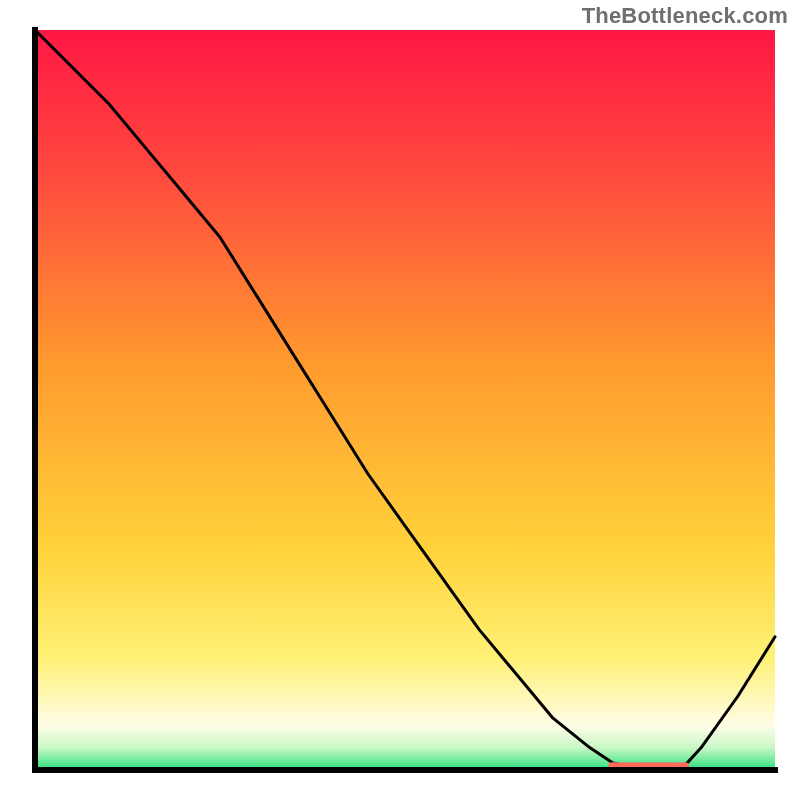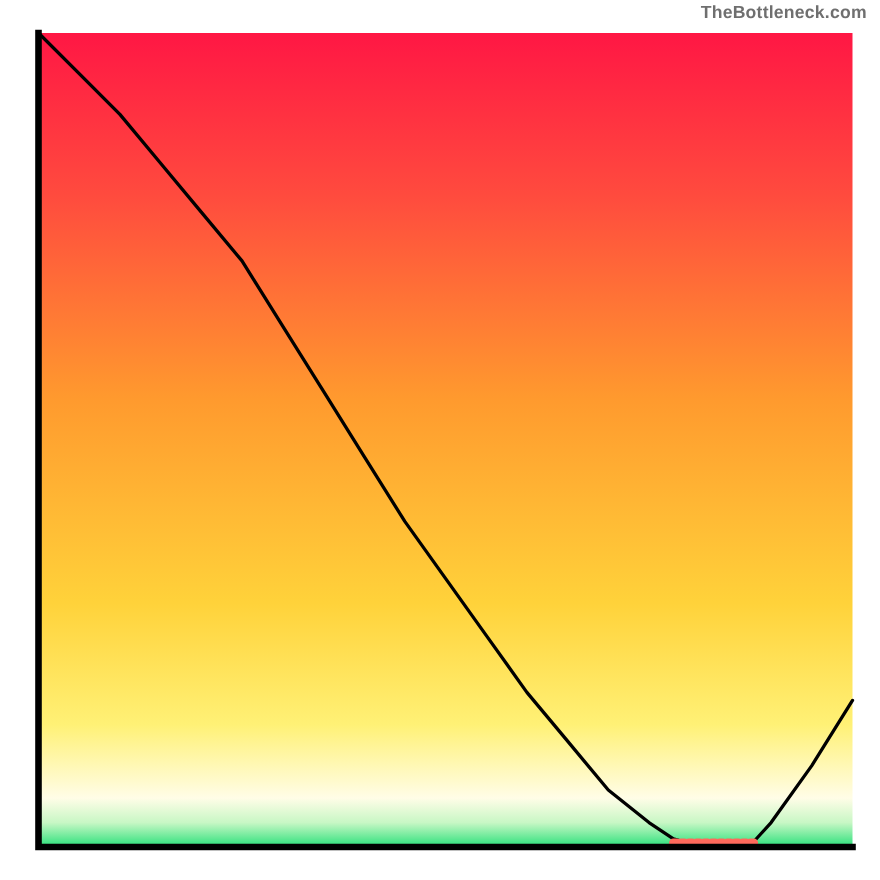--- a/index.html
+++ b/index.html
@@ -13,21 +13,21 @@
   }
   .wrap {
     position: relative;
     width: 800px;
     height: 800px;
   }
   .watermark {
     position: absolute;
     top: 3px;
     right: 12px;
-    font-size: 16px;
+    font-size: 22px;
     font-weight: 600;
     color: #6f6f6f;
     letter-spacing: 0.2px;
   }
   svg { display: block; }
 </style>
 </head>
 <body>
 <div class="wrap">
 

